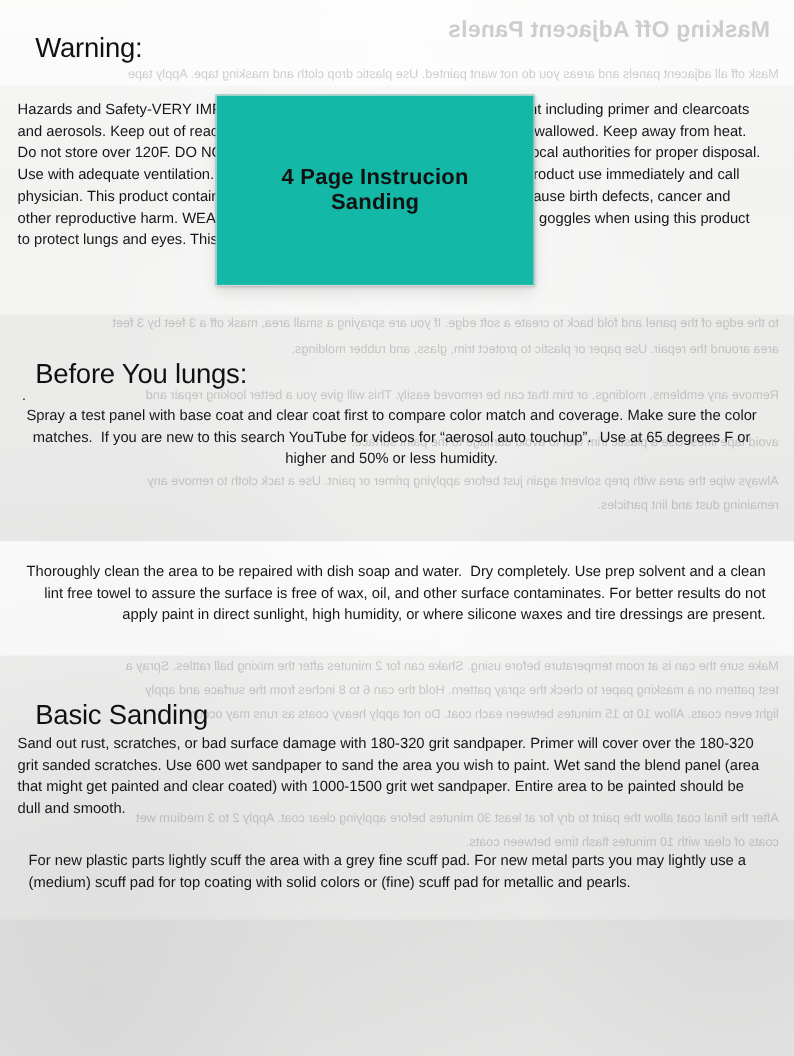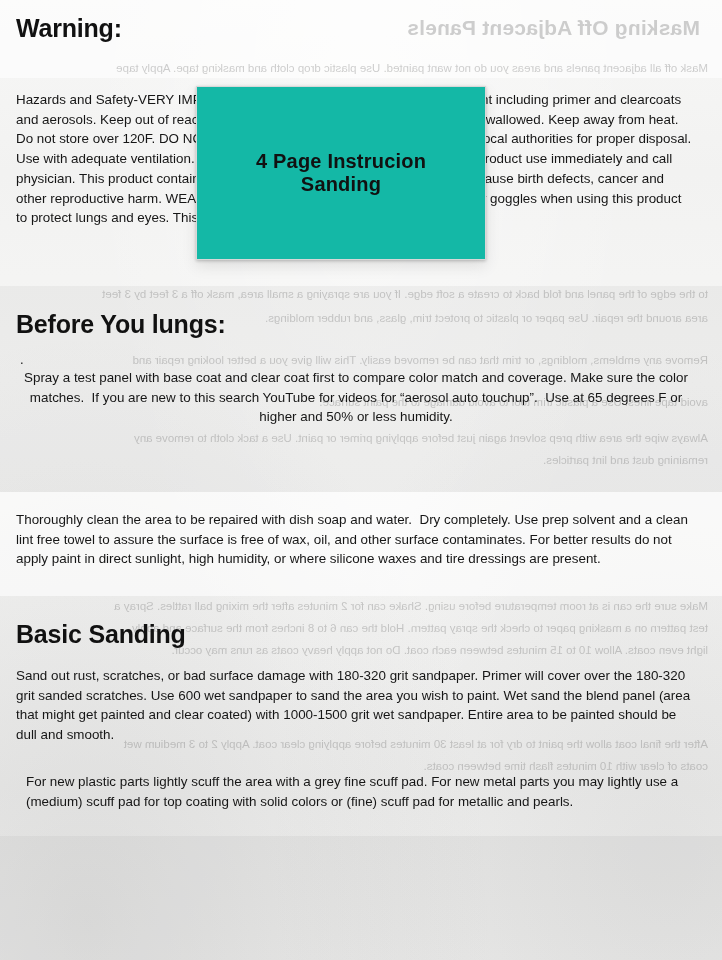--- a/index.html
+++ b/index.html
@@ -65,24 +65,24 @@
   .band-dark  { background: rgba(120,120,120,0.07); }
 
   .content {
     position: absolute;
     inset: 0;
     padding: 0;
   }
 
   h1.section {
     font-family: "Liberation Sans", sans-serif;
-    font-weight: 700;
+    font-weight: 400;
     font-size: 25px;
     color: #111;
-    margin: 0;
+    margin: 16px;
     letter-spacing: -0.2px;
   }
   .para {
     font-size: 13.4px;
     line-height: 1.47;
     color: #161616;
     margin: 0;
     white-space: pre-wrap;
   }
 
@@ -134,21 +134,21 @@
 
 <div class="content">
 
   <h1 class="section abs" style="left:16px;top:14px;width:400px;">Warning:</h1>
   <p class="para abs" style="left:16px;top:90px;width:680px;">Hazards and Safety-VERY IMPORTANT: Use caution when using touch-up paint including primer and clearcoats and aerosols. Keep out of reach of children. Call a physician IMMEDIATELY if swallowed. Keep away from heat. Do not store over 120F. DO NOT STORE IN CAR and avoid freezing. Contact local authorities for proper disposal. Use with adequate ventilation. If affected by inhalation move to fresh air. Stop product use immediately and call physician. This product contains chemicals known to the State of California to cause birth defects, cancer and other reproductive harm. WEAR an approved paint respirator and WEAR safety goggles when using this product to protect lungs and eyes. This includes the primer, paint and clearcoat.</p>
 
   <h1 class="section abs" style="left:16px;top:310px;width:400px;">Before You lungs:</h1>
   <div class="abs" style="left:20px;top:352px;font-size:13px;color:#161616;">.</div>
   <p class="para abs" style="left:16px;top:368px;width:680px;text-align:center;">Spray a test panel with base coat and clear coat first to compare color match and coverage. Make sure the color matches.  If you are new to this search YouTube for videos for “aerosol auto touchup”.  Use at 65 degrees F or higher and 50% or less humidity.</p>
 
-  <p class="para abs" style="left:16px;top:510px;width:680px;">Thoroughly clean the area to be repaired with dish soap and water.  Dry completely. Use prep solvent and a clean lint free towel to assure the surface is free of wax, oil, and other surface contaminates. For better results do not apply paint in direct sunlight, high humidity, or where silicone waxes and tire dressings are present.</p>
+  <p class="para abs" style="left:16px;top:510px;width:680px;text-align:right;">Thoroughly clean the area to be repaired with dish soap and water.  Dry completely. Use prep solvent and a clean lint free towel to assure the surface is free of wax, oil, and other surface contaminates. For better results do not apply paint in direct sunlight, high humidity, or where silicone waxes and tire dressings are present.</p>
 
   <h1 class="section abs" style="left:16px;top:620px;width:420px;">Basic Sanding</h1>
   <p class="para abs" style="left:16px;top:666px;width:684px;">Sand out rust, scratches, or bad surface damage with 180-320 grit sandpaper. Primer will cover over the 180-320 grit sanded scratches. Use 600 wet sandpaper to sand the area you wish to paint. Wet sand the blend panel (area that might get painted and clear coated) with 1000-1500 grit wet sandpaper. Entire area to be painted should be dull and smooth.</p>
   <p class="para abs" style="left:26px;top:772px;width:670px;">For new plastic parts lightly scuff the area with a grey fine scuff pad. For new metal parts you may lightly use a (medium) scuff pad for top coating with solid colors or (fine) scuff pad for metallic and pearls.</p>
 
 </div>
 
 <div class="label-card" style="left:196px;top:86px;width:288px;height:172px;">
   <div class="line">4 Page Instrucion</div>
   <div class="line">Sanding</div>

